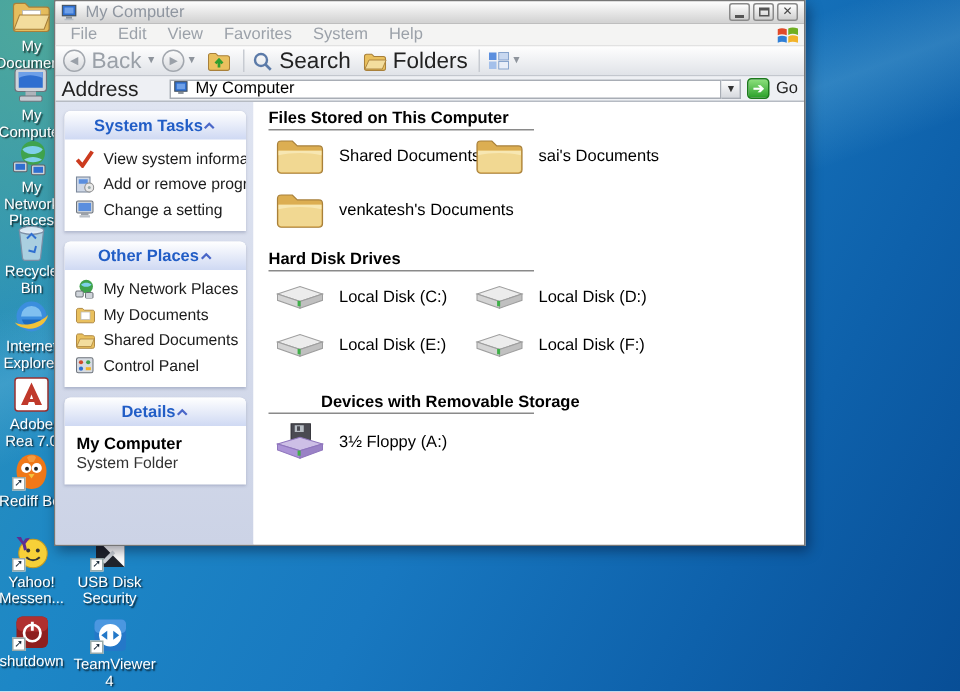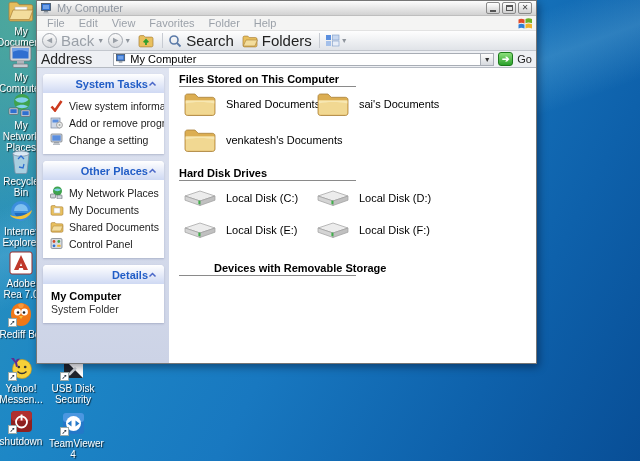--- a/index.html
+++ b/index.html
@@ -55,21 +55,21 @@
   .addr-dd { width:13px; height:13px; border:1px solid #a8adb5; border-left:none; background:linear-gradient(#fdfdfd,#d6d9de);
              display:flex; align-items:center; justify-content:center; font-size:7px; color:#333; }
   .go-btn { width:15px; height:14px; margin-left:4px; border:1px solid #1c7a1c; border-radius:3px;
             background:linear-gradient(#8ce07c,#2ba12b); display:flex; align-items:center; justify-content:center;
             color:#fff; font-size:9px; font-weight:bold; line-height:9px; }
   .go-txt { font-size:11px; color:#222; margin-left:4px; }
   
   .win-body { flex:1; display:flex; min-height:0; }
   .sidebar { width:132px; background:linear-gradient(#dfe4f1,#ccd3e6); padding:6px 5px 0 6px; overflow:hidden; }
   .card { background:#fff; border-radius:4px 4px 0 0; margin-bottom:7px; box-shadow:0 1px 2px rgba(60,70,110,.25); overflow:hidden; }
-  .card-header { height:19px; display:flex; align-items:center; justify-content:flex-end; padding:0 7px;
+  .card-header { height:19px; display:flex; align-items:center; justify-content:center; padding:0 7px;
                  background:linear-gradient(#ffffff,#cfd9f3); }
   .card-title { font-size:11px; font-weight:bold; color:#215dc6; }
   .card-list { padding:4px 4px 6px 6px; }
   .card-item { display:flex; align-items:center; height:17px; }
   .card-item .ci-icon { width:15px; height:14px; margin-right:5px; flex:0 0 auto; display:flex; align-items:center; justify-content:center; }
   .card-item .ci-label { font-size:10.5px; color:#1c1c1c; white-space:nowrap; }
   .details-body { padding:6px 8px 8px 8px; }
   .details-name { font-size:11px; font-weight:bold; color:#000; }
   .details-desc { font-size:10.5px; color:#333; margin-top:1px; }
   .main { flex:1; background:#fff; position:relative; overflow:hidden; }
@@ -241,21 +241,21 @@
           <span class="max-box"></span>
         </span>
       <span class="cap-btn">✕</span>
     </div>
 
     <div class="menubar">
       <span class="menu-item">File</span>
       <span class="menu-item">Edit</span>
       <span class="menu-item">View</span>
       <span class="menu-item">Favorites</span>
-      <span class="menu-item">Folder</span>
+      <span class="menu-item">System</span>
       <span class="menu-item">Help</span>
       <span class="spacer"></span>
       <svg width="15" height="13" viewBox="0 0 15 13">
           <path d="M0.5 2.5c2-1 3.5-1 6 0v4c-2.5-1-4-1-6 0z" fill="#e04a2a"></path>
           <path d="M7.5 2c2-1 3.8-1 6.5 0v4.3c-2.7-1-4.5-1-6.5 0z" fill="#6fae22"></path>
           <path d="M0.5 7.5c2-1 3.5-1 6 0v4c-2.5-1-4-1-6 0z" fill="#2f7fd6"></path>
           <path d="M7.5 7.3c2-1 3.8-1 6.5 0v4.2c-2.7-1-4.5-1-6.5 0z" fill="#f2b32a"></path>
         </svg>
     </div>
 
@@ -494,17 +494,29 @@
               <path d="M2 8v4.2L17 17.5v-4.5z" fill="#d4d4d4" stroke="#9e9e9e" stroke-width=".7"></path>
               <path d="M32 8v4.2L17 17.5v-4.5z" fill="#c0c0c0" stroke="#9e9e9e" stroke-width=".7"></path>
               <rect x="15.4" y="12.6" width="2" height="3.6" fill="#3fae49"></rect>
             </svg>
           <span class="fi-label">Local Disk (E:)</span>
         </div>
 
         <div class="sec-title" style="left:10px; top:194px;margin-left:35px;">Devices with Removable Storage</div>
         <div class="sec-line" style="left:10px; top:207px;"></div>
 
+        <div class="file-item" style="left:14px; top:214px;">
+          <svg width="34" height="26" viewBox="0 0 34 26">
+              <rect x="11" y="0.5" width="13" height="10.5" fill="#4a4a52" stroke="#2e2e34" stroke-width=".6"></rect>
+              <rect x="13.5" y="1.5" width="6" height="4.5" fill="#b8bec5"></rect>
+              <rect x="15" y="2.2" width="2" height="3" fill="#4a4a52"></rect>
+              <polygon points="2,14 17,9.5 32,14 17,18.5" fill="#cdbfe6" stroke="#8f76bd" stroke-width=".7"></polygon>
+              <path d="M2 14v4L17 23.5v-5z" fill="#ab93d6" stroke="#8f76bd" stroke-width=".7"></path>
+              <path d="M32 14v4L17 23.5v-5z" fill="#9a82c6" stroke="#8f76bd" stroke-width=".7"></path>
+              <rect x="15.4" y="18.4" width="2" height="3.4" fill="#3fae49"></rect>
+            </svg>
+          <span class="fi-label">3½ Floppy (A:)</span>
+        </div>
 
       </div>
     </div>
   </div>
 </div>
 
 </body></html>

